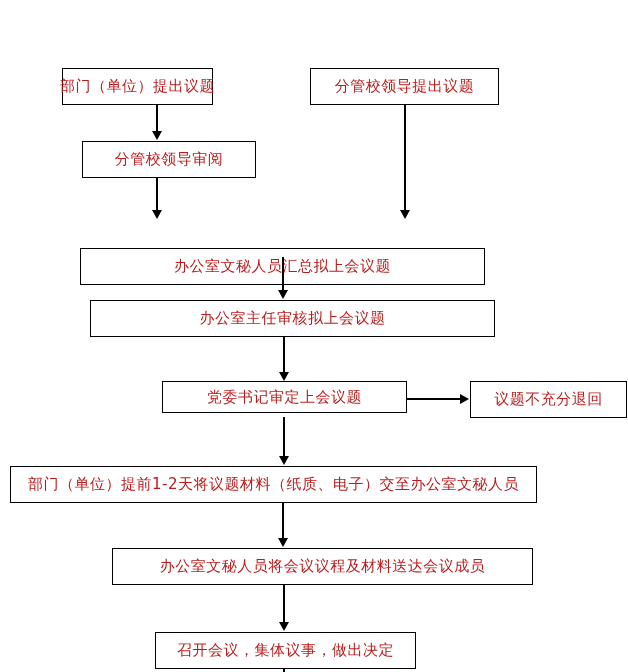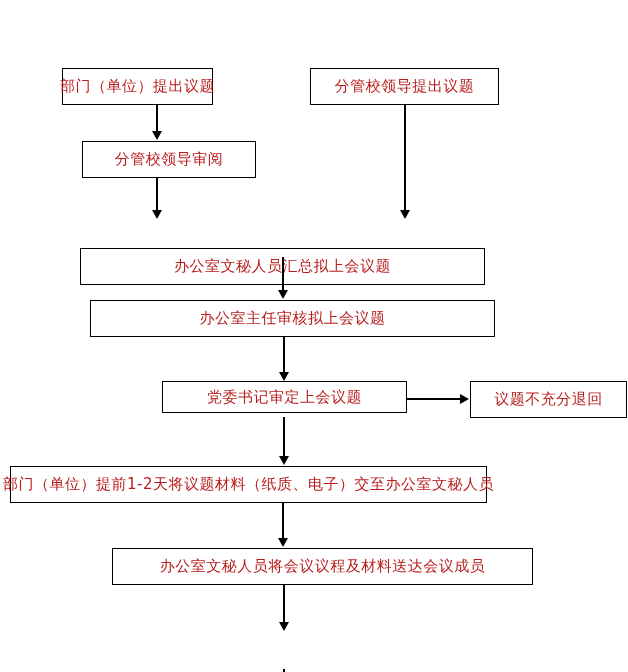--- a/index.html
+++ b/index.html
@@ -66,21 +66,21 @@
   }
 
   
   #node-dept-propose   { left: 62px;  top: 68px;  width: 151px; height: 37px; }
   #node-leader-propose { left: 310px; top: 68px;  width: 189px; height: 37px; }
   #node-leader-review  { left: 82px;  top: 141px; width: 174px; height: 37px; }
   #node-secretary-sum  { left: 80px;  top: 220px; width: 405px; height: 37px; margin-top: 28px; }
   #node-director-audit { left: 90px;  top: 300px; width: 405px; height: 37px; }
   #node-party-approve  { left: 162px; top: 381px; width: 245px; height: 32px; }
   #node-return         { left: 470px; top: 381px; width: 157px; height: 37px; }
-  #node-submit-matls   { left: 10px;  top: 466px; width: 477px; height: 37px; }
+  #node-submit-matls   { left: 10px;  top: 466px; width: 527px; height: 37px; }
   #node-deliver-agenda { left: 72px;  top: 548px; width: 421px; height: 37px; margin-left: 40px; }
   #node-hold-meeting   { left: 155px; top: 632px; width: 261px; height: 37px; }
 </style>
 </head>
 <body>
 
 <div id="flow-canvas">
 
   <div class="node" id="node-dept-propose">
     <span class="node-label">部门（单位）提出议题</span>
@@ -111,20 +111,23 @@
   </div>
 
   <div class="node" id="node-submit-matls">
     <span class="node-label">部门（单位）提前1-2天将议题材料（纸质、电子）交至办公室文秘人员</span>
   </div>
 
   <div class="node" id="node-deliver-agenda">
     <span class="node-label">办公室文秘人员将会议议程及材料送达会议成员</span>
   </div>
 
+  <div class="node" id="node-hold-meeting">
+    <span class="node-label">召开会议，集体议事，做出决定</span>
+  </div>
 
   <div class="connector connector-v" style="left:156px; top:105px; height:27px;"></div>
   <div class="arrowhead-down" style="left:152px; top:131px;"></div>
 
   <div class="connector connector-v" style="left:156px; top:178px; height:33px;"></div>
   <div class="arrowhead-down" style="left:152px; top:210px;"></div>
 
   <div class="connector connector-v" style="left:404px; top:105px; height:106px;"></div>
   <div class="arrowhead-down" style="left:400px; top:210px;"></div>
 

